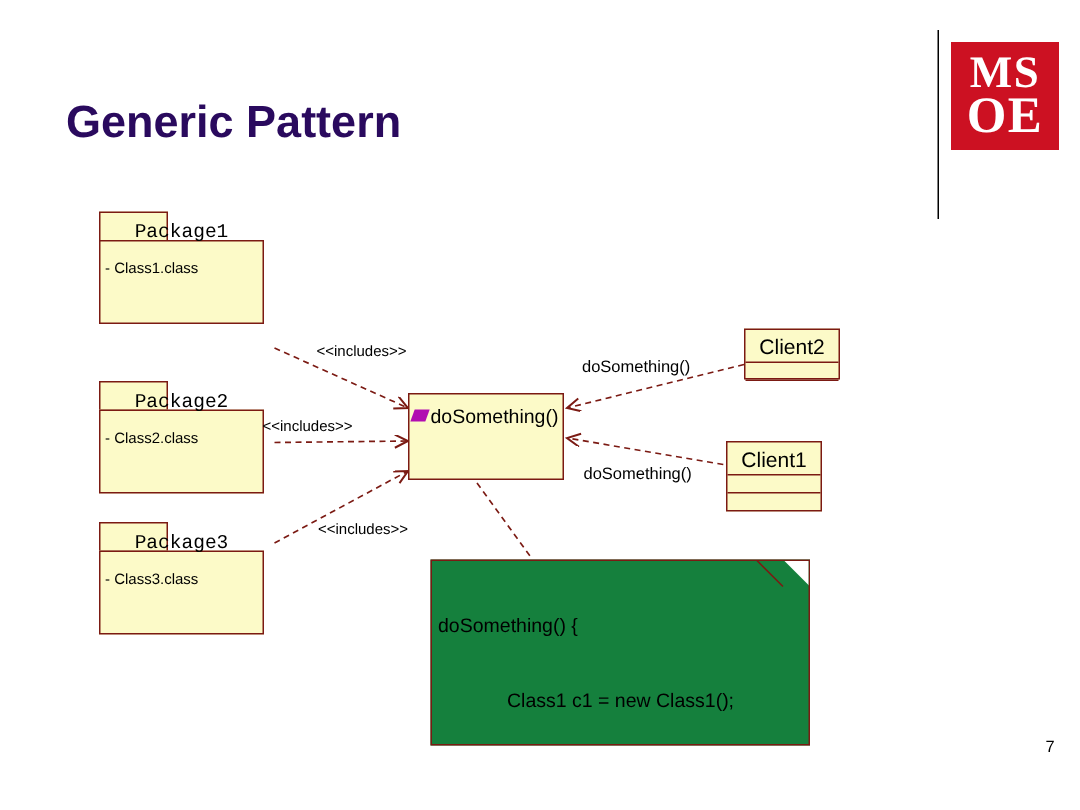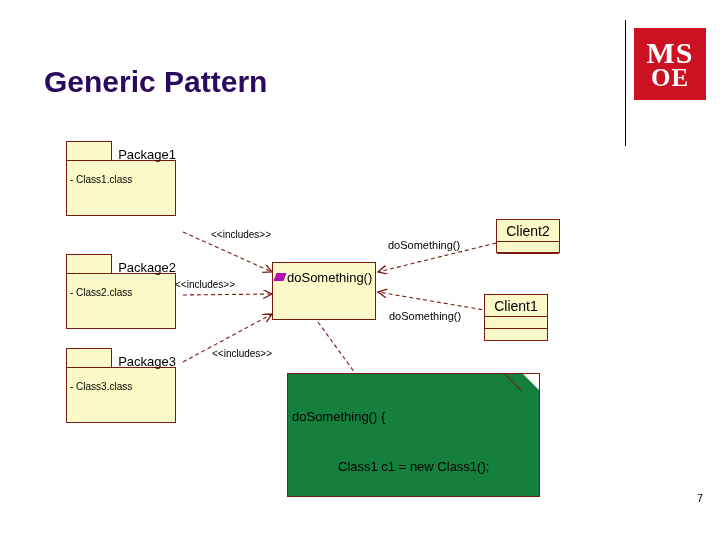--- a/index.html
+++ b/index.html
@@ -46,21 +46,21 @@
     color: #ffffff;
     font-family: "Liberation Serif", serif;
     font-weight: bold;
     display: flex;
     flex-direction: column;
     align-items: center;
     justify-content: center;
     line-height: 0.92;
   }
   #msoe-logo .ms-line { font-size: 30px; letter-spacing: 1px; }
-  #msoe-logo .oe-line { font-size: 25px; letter-spacing: 1px; }
+  #msoe-logo .oe-line { font-size: 34px; letter-spacing: 1px; }
 
   
   #connectors {
     position: absolute;
     left: 0; top: 0;
     width: 720px; height: 540px;
     pointer-events: none;
   }
 
   
@@ -86,24 +86,25 @@
     height: 56px;
     background: #fcfac8;
     border: 1.5px solid #7b1a13;
     box-sizing: border-box;
   }
   .package .pkg-name {
     position: absolute;
     left: 0;
     top: 6px;
     width: 110px;
-    text-align: right;
+    text-align: center;
     font-size: 13px;
     color: #000000;
     white-space: nowrap;
+    font-family: Liberation Mono, monospace;
   }
   .package .pkg-item {
     position: absolute;
     left: 4px;
     top: 33px;
     font-size: 10px;
     color: #000000;
     white-space: nowrap;
   }
 

